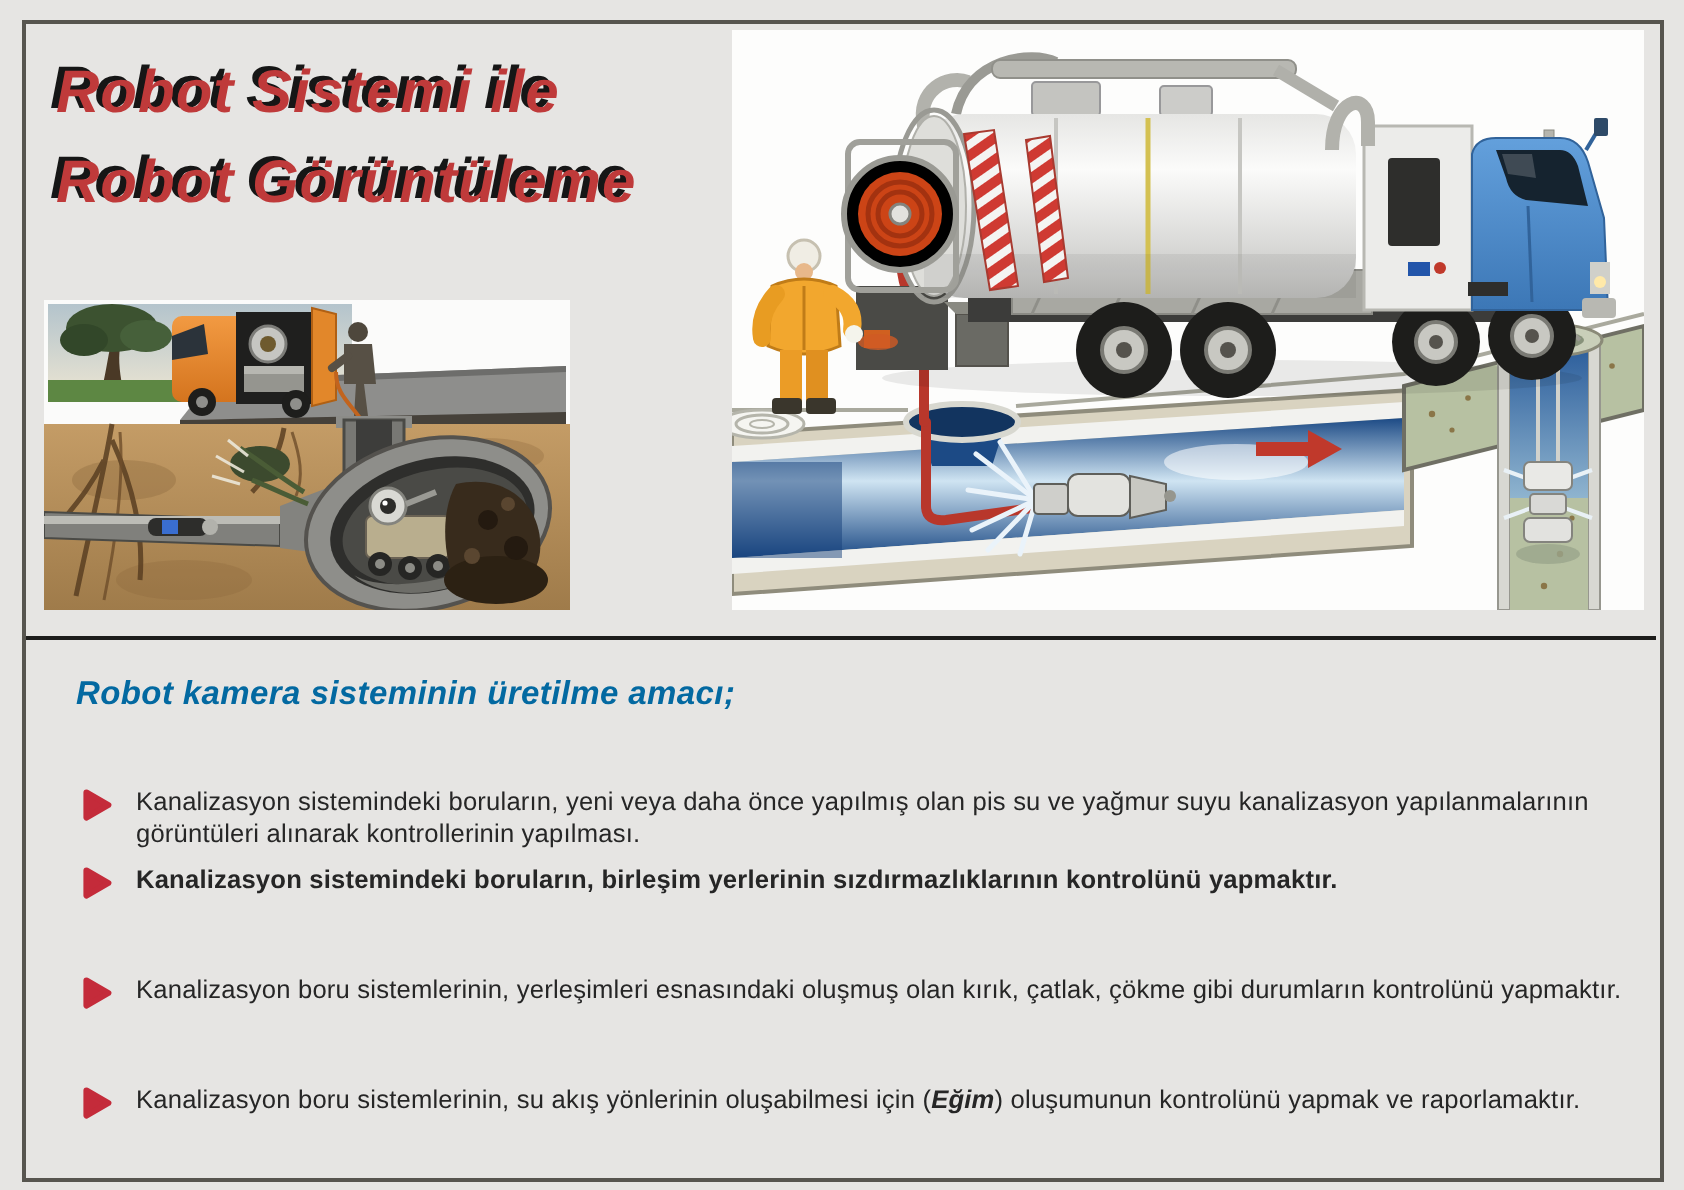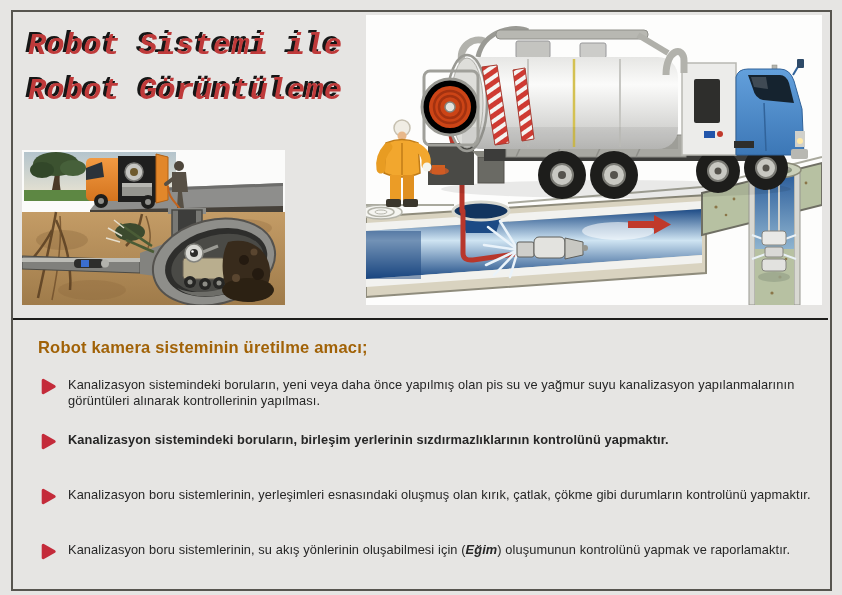--- a/index.html
+++ b/index.html
@@ -1,29 +1,29 @@
 <!DOCTYPE html>
 <html lang="tr"><head>
 <meta charset="utf-8">
 <style>
   html,body{margin:0;padding:0;background:#e6e5e3;}
   body{font-family:"Liberation Sans","DejaVu Sans",sans-serif;}
   .page{position:relative;width:842px;height:595px;background:#e6e5e3;overflow:hidden;}
   .page-frame{position:absolute;left:11px;top:10px;width:817px;height:577px;border:2px solid #57554f;pointer-events:none;}
   .divider{position:absolute;left:13px;top:318px;width:815px;height:2px;background:#1d1d1b;}
-  .title{position:absolute;left:28px;top:24px;font-size:30px;line-height:45px;font-weight:bold;font-style:italic;letter-spacing:.5px;color:#bf3a3a;text-shadow:-3px -2px 0 #161616;white-space:nowrap;font-family:Liberation Mono, monospace;}
+  .title{position:absolute;left:28px;top:24px;font-size:30px;line-height:45px;font-weight:bold;font-style:italic;letter-spacing:.5px;color:#bf3a3a;text-shadow:-3px -2px 0 #161616;white-space:nowrap;}
   .fig{position:absolute;}
   .fig-left{left:22px;top:150px;width:263px;height:155px;}
   .fig-right{left:366px;top:15px;width:456px;height:290px;}
-  .content-heading{position:absolute;left:38px;top:338px;font-size:16.5px;font-weight:bold;color:#a16207;letter-spacing:.2px;}
+  .content-heading{position:absolute;left:38px;top:338px;font-size:16.5px;font-weight:bold;font-style:italic;color:#0369a1;letter-spacing:.2px;}
   .bullet-row{position:absolute;left:40px;display:flex;align-items:flex-start;gap:11px;width:780px;}
   .bullet-row .tri{flex:0 0 auto;margin-top:1px;}
   .bullet-text{font-size:12.8px;line-height:1.22;color:#262626;max-width:747px;letter-spacing:.1px;}
   .bullet-text .emph{font-weight:bold;font-style:italic;}
-  .row-1{top:377px;} .row-2{top:432px;font-weight:bold;} .row-3{top:487px;} .row-4{top:542px;}
+  .row-1{top:393px;} .row-2{top:432px;font-weight:bold;} .row-3{top:487px;} .row-4{top:542px;}
 </style>
 </head>
 <body>
 
 <div class="page">
   <div class="page-frame"></div>
 
   <div class="title">
     <div>Robot Sistemi ile</div>
     <div>Robot Görüntüleme</div>

